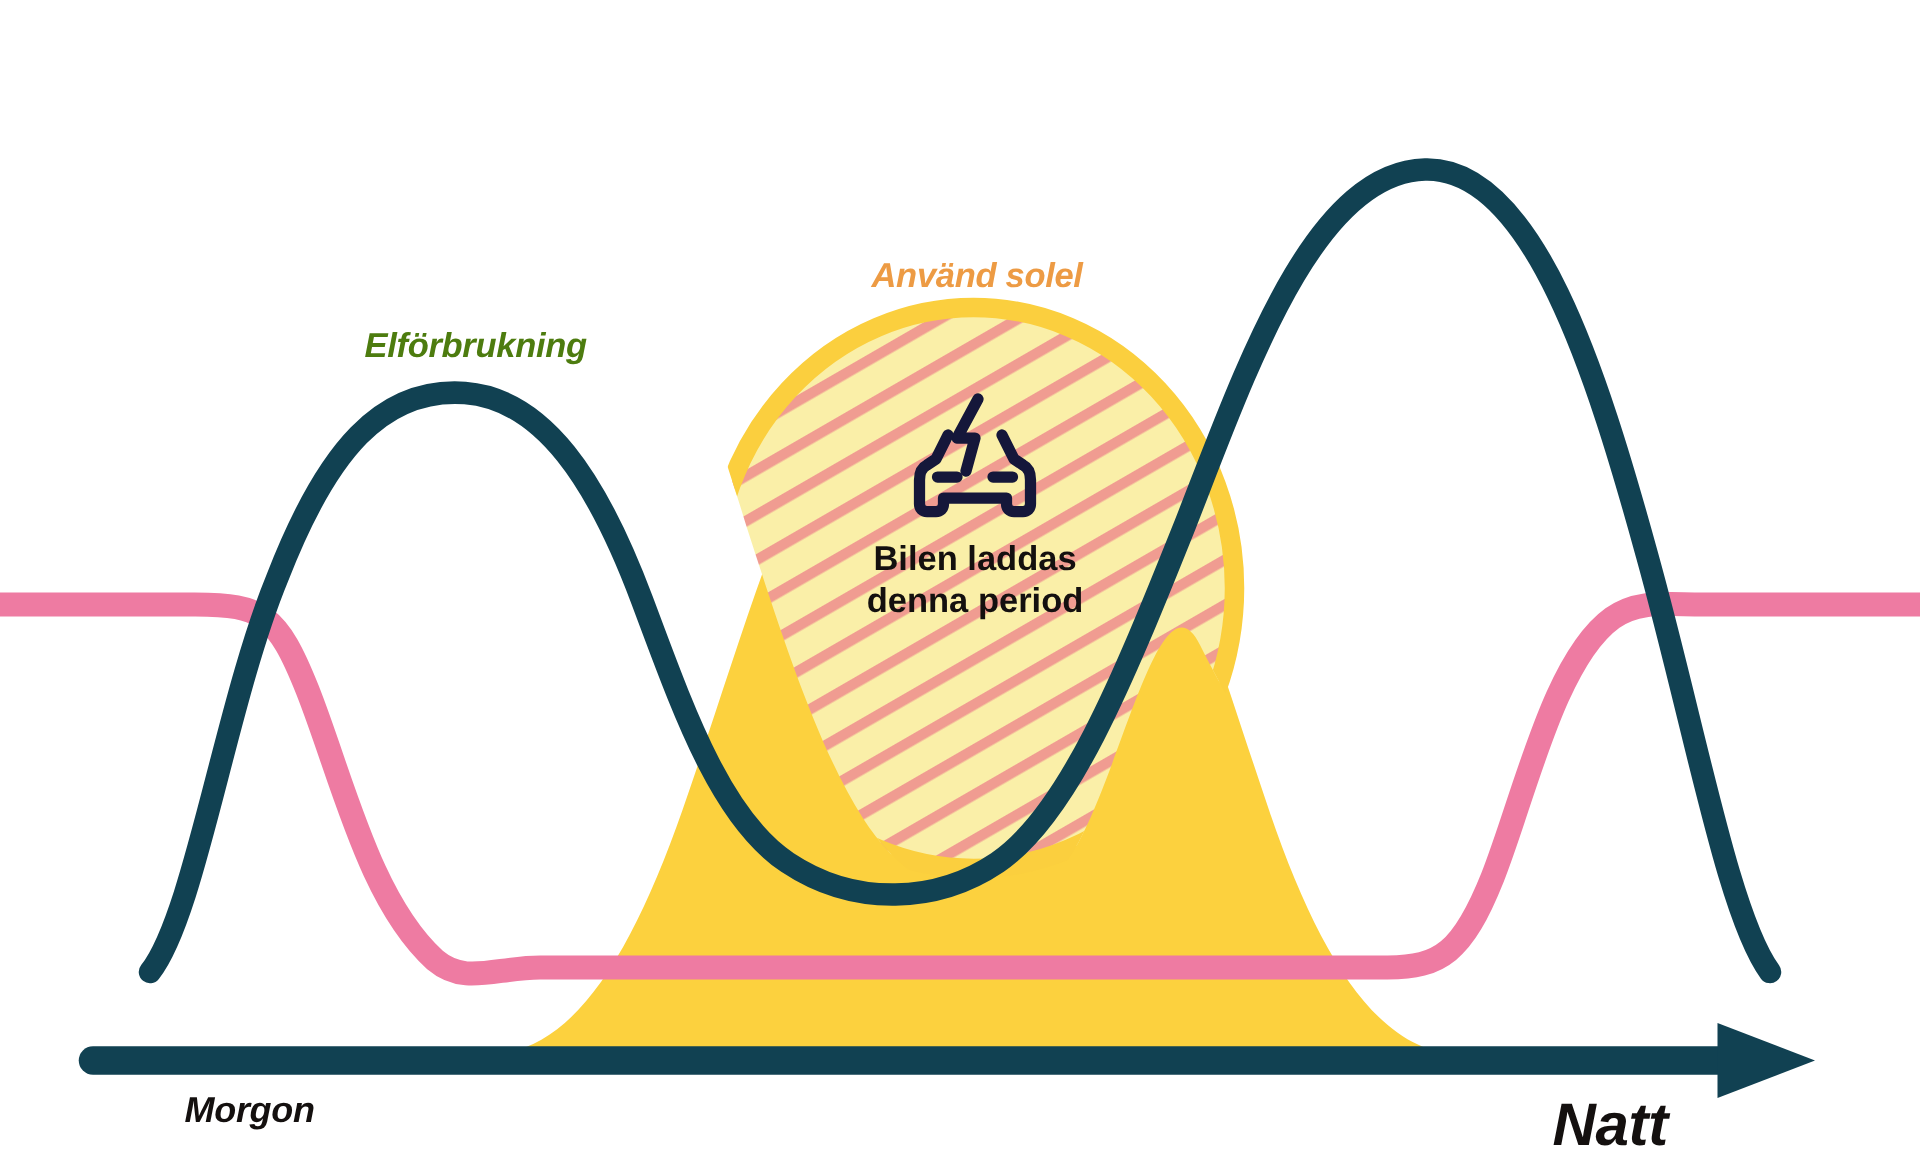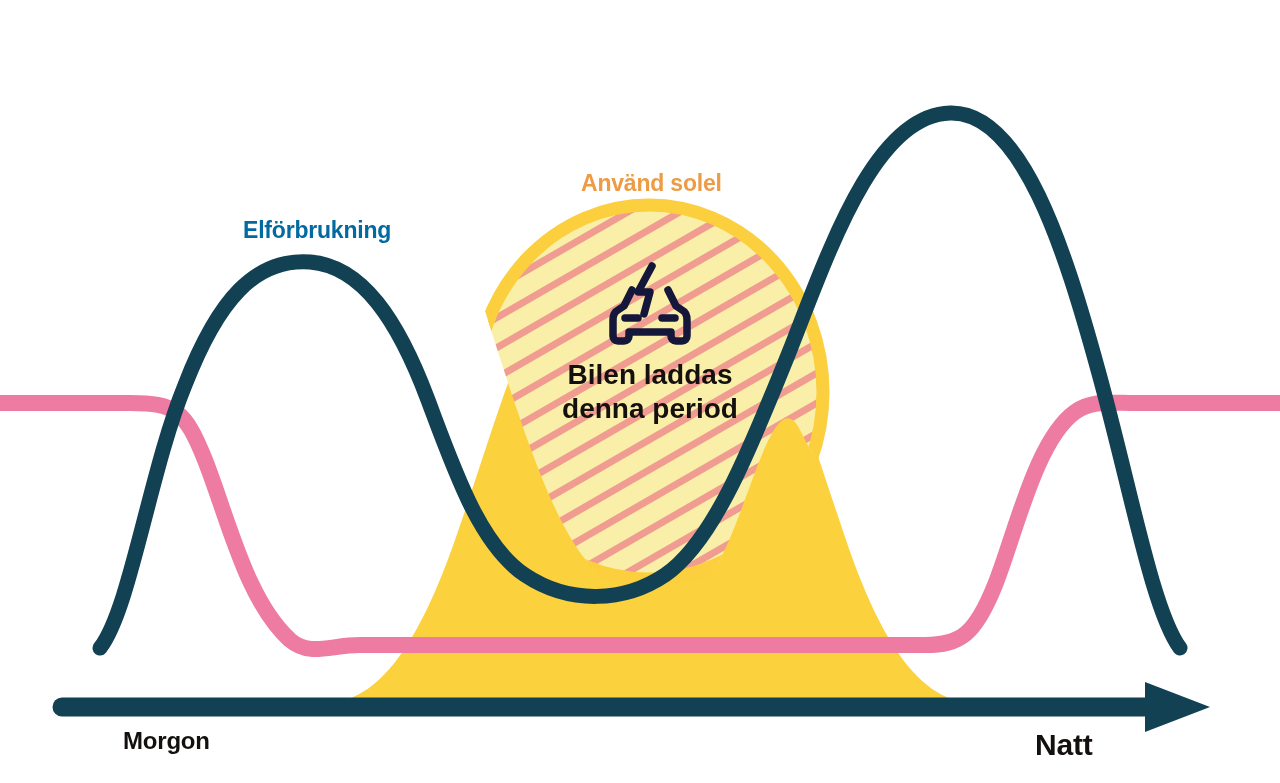--- a/index.html
+++ b/index.html
@@ -26,58 +26,59 @@
     top: 0;
     width: 1280px;
     height: 783px;
   }
   .lbl {
     position: absolute;
     font-weight: bold;
     line-height: 1.12;
     white-space: pre;
     letter-spacing: -0.2px;
+    font-style: italic;
   }
   #label-smart {
     left: 29px;
     top: 322px;
     font-size: 25px;
     color: #EE7BA2;
   }
   #label-consumption {
     left: 243px;
     top: 218px;
     font-size: 23px;
-    color: #0369a1;
+    color: #4d7c0f;
   }
   #label-solar {
     left: 581px;
     top: 171px;
     font-size: 23px;
     color: #ED9B44;
   }
   #label-morgon {
     left: 123px;
     top: 728px;
     font-size: 24px;
     color: #14100F;
   }
   #label-natt {
     left: 1035px;
     top: 728px;
-    font-size: 30px;
+    font-size: 40px;
     color: #14100F;
   }
   #center-text {
     position: absolute;
     left: 490px;
     top: 358px;
     width: 320px;
     text-align: center;
-    font-size: 28px;
+    font-size: 23px;
     font-weight: bold;
     color: #14100F;
     line-height: 1.22;
     white-space: pre-line;
   }
   #car-icon-wrap {
     position: absolute;
     left: 600px;
     top: 262px;
     width: 100px;

